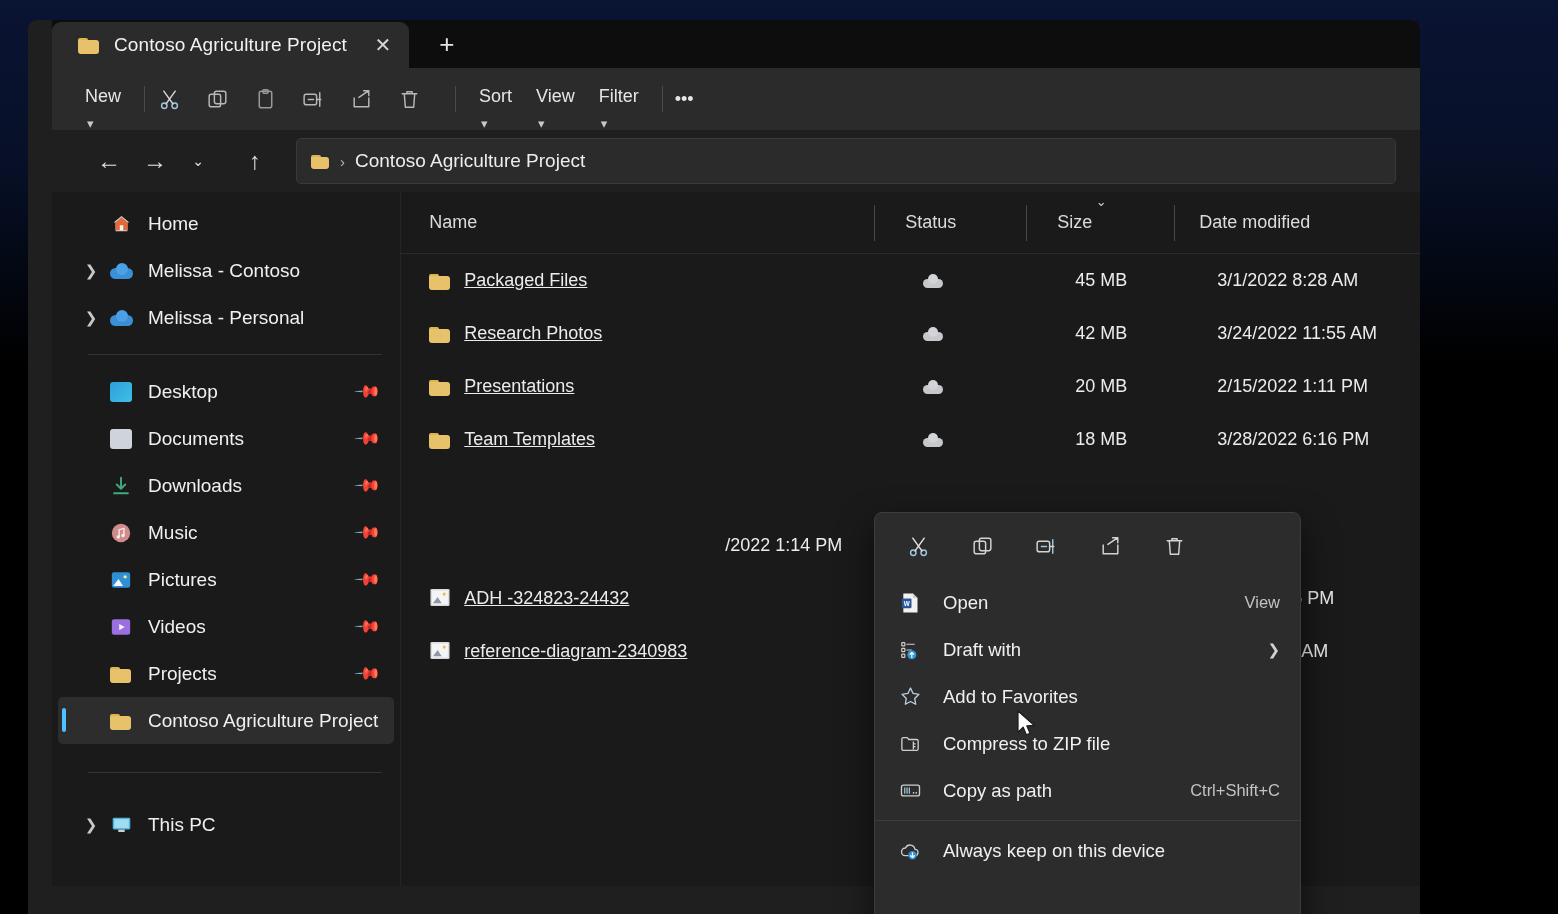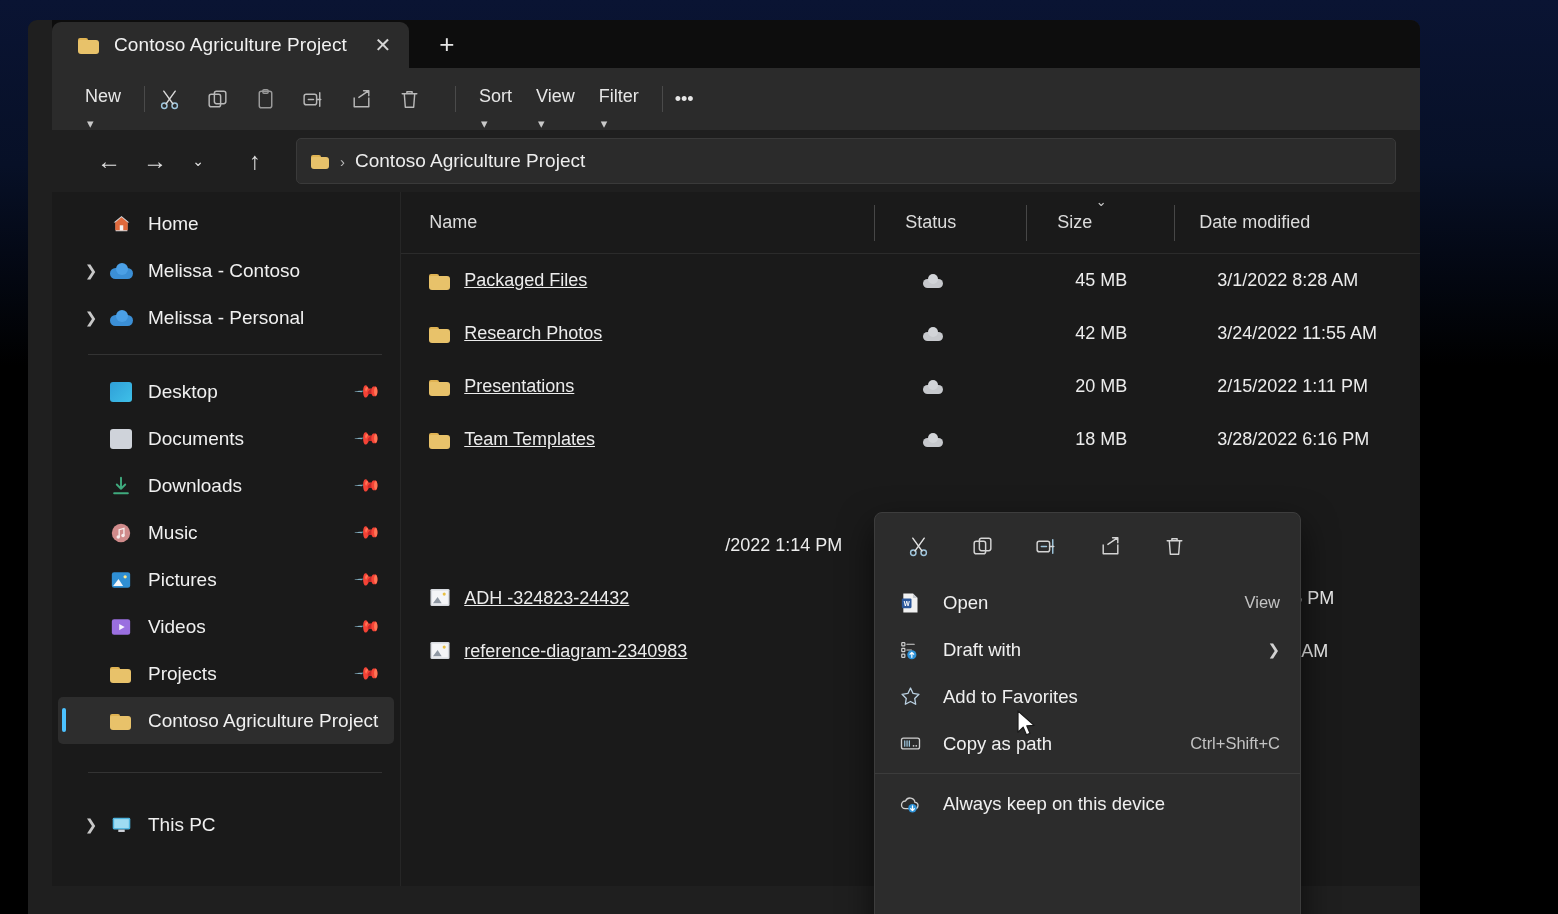--- a/index.html
+++ b/index.html
@@ -664,20 +664,30 @@
 
     <div class="ctx-item">
       <span class="ctx-ic">
         <svg width="23" height="23" viewBox="0 0 24 24">
           <path d="M12 3.2l2.7 5.6 6.1.9-4.4 4.3 1 6.1-5.4-2.9-5.4 2.9 1-6.1-4.4-4.3 6.1-.9z" fill="none" stroke="#b9cfe0" stroke-width="1.4" stroke-linejoin="round"></path>
         </svg>
       </span>
       <span>Add to Favorites</span>
     </div>
 
+    <div class="ctx-item">
+      <span class="ctx-ic">
+        <svg width="23" height="23" viewBox="0 0 24 24">
+          <path d="M3 7.4a1.6 1.6 0 0 1 1.6-1.6h4l1.6 2h8.2A1.6 1.6 0 0 1 20 9.4v8.2a1.6 1.6 0 0 1-1.6 1.6H4.6A1.6 1.6 0 0 1 3 17.6z" fill="none" stroke="#cfcfcf" stroke-width="1.4" stroke-linejoin="round"></path>
+          <path d="M15 9.8v8.4" stroke="#cfcfcf" stroke-width="1.4"></path>
+          <path d="M15 12.4h2.3M15 15.2h2.3" stroke="#cfcfcf" stroke-width="1.2"></path>
+        </svg>
+      </span>
+      <span>Compress to ZIP file</span>
+    </div>
 
     <div class="ctx-item">
       <span class="ctx-ic">
         <svg width="23" height="23" viewBox="0 0 24 24">
           <rect x="2.6" y="6.4" width="18.8" height="11.2" rx="2" fill="none" stroke="#cfcfcf" stroke-width="1.4"></rect>
           <path d="M6 9.2v5.6M8.4 9.2v5.6M10.8 9.2v5.6" stroke="#9fc6dd" stroke-width="1.3" stroke-linecap="round"></path>
           <circle cx="15.2" cy="14.4" r=".9" fill="#cfcfcf"></circle>
           <circle cx="18" cy="14.4" r=".9" fill="#cfcfcf"></circle>
         </svg>
       </span>

